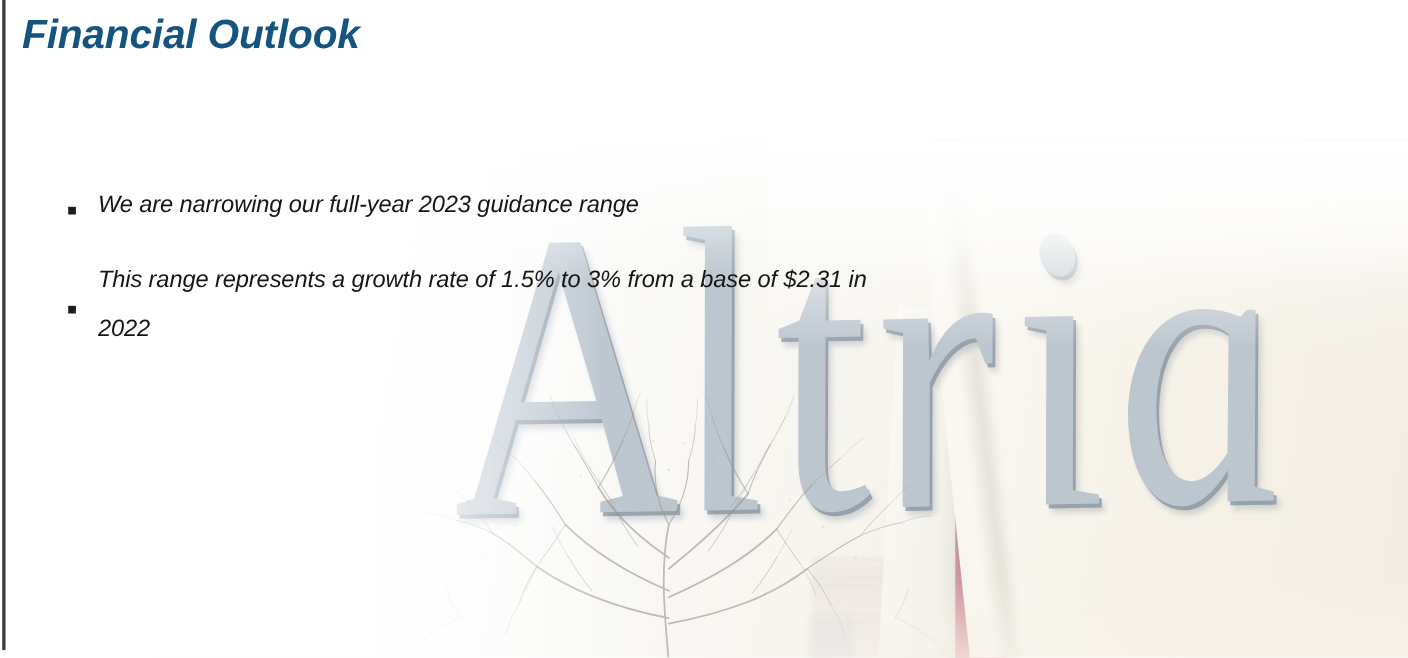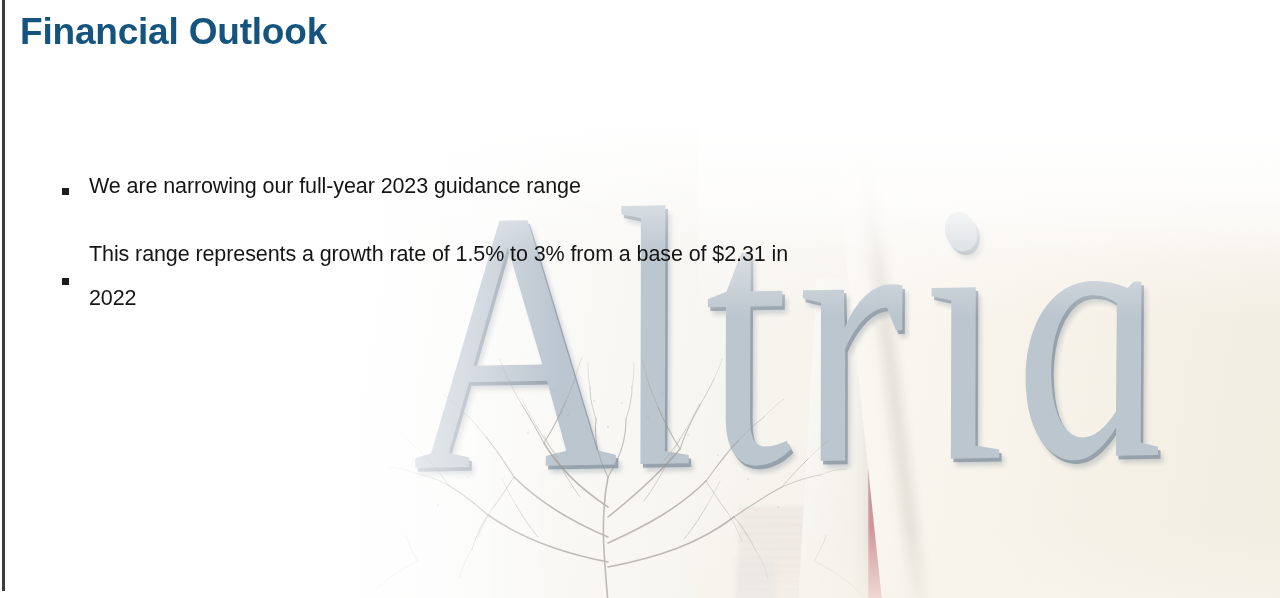--- a/index.html
+++ b/index.html
@@ -230,20 +230,21 @@
     height: 130px;
     background: linear-gradient(180deg, rgba(255,255,255,.95) 0%, rgba(255,255,255,.45) 55%, rgba(255,255,255,0) 100%);
     z-index: 5;
   }
 
   
   .content {
     position: absolute;
     inset: 0;
     z-index: 10;
+    font-style: italic;
   }
   .slide-title {
     position: absolute;
     left: 20px;
     top: 11px;
     font-size: 37px;
     font-weight: bold;
     color: #15547f;
     letter-spacing: -0.2px;
     white-space: nowrap;

